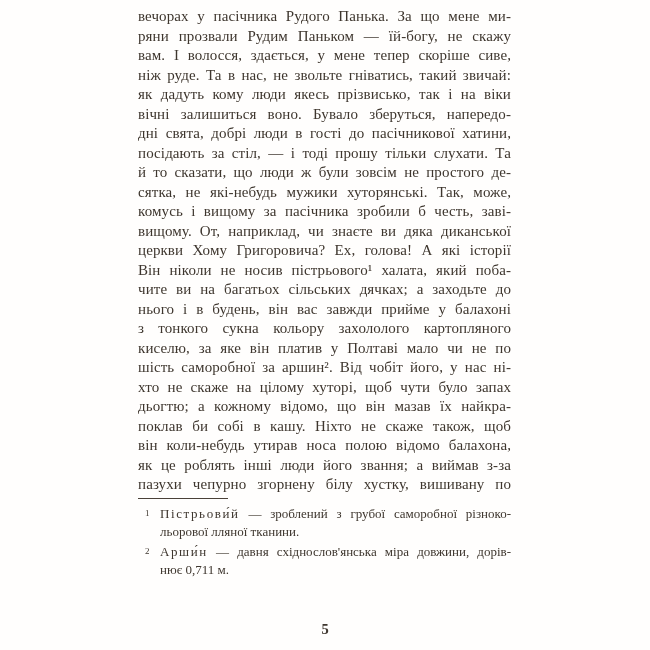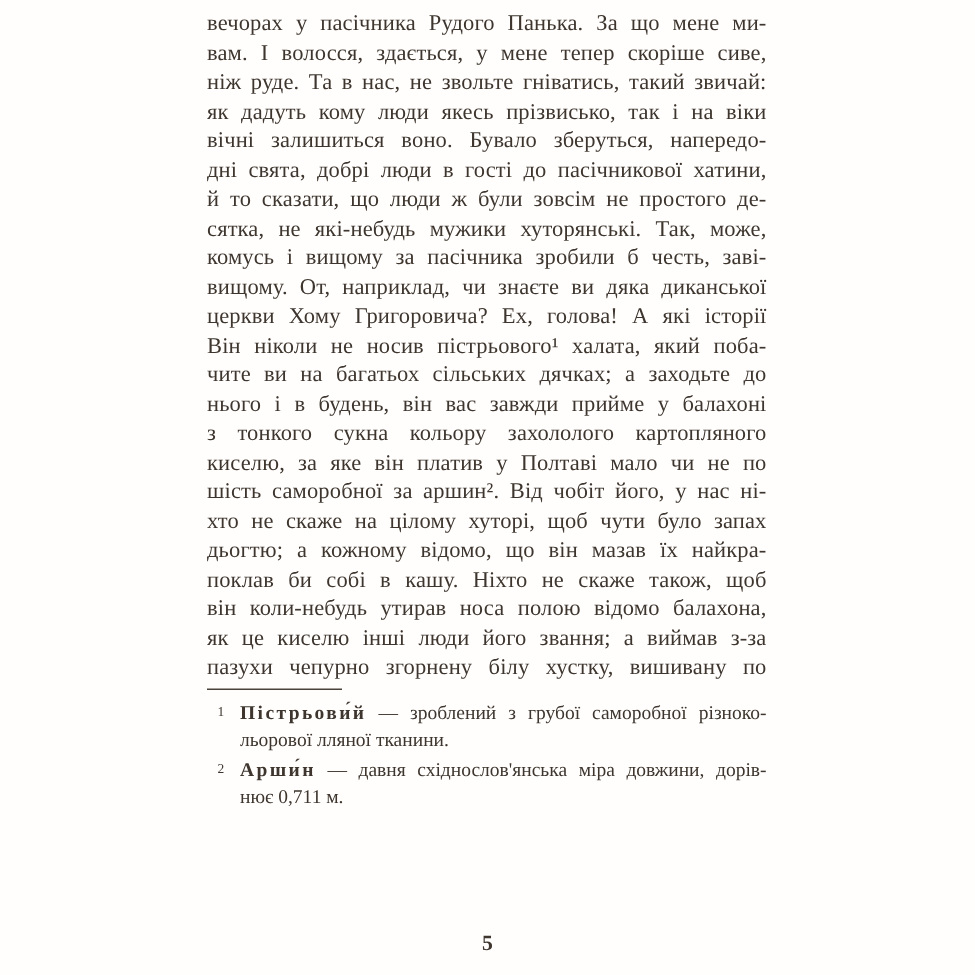--- a/index.html
+++ b/index.html
@@ -52,60 +52,62 @@
   .fn-marker {
     position: absolute;
     left: 7px;
     top: -1px;
     font-size: 9px;
   }
   .fn-line-just {
     text-align: justify;
     text-align-last: justify;
   }
-  .fn-term { letter-spacing: 1.6px; font-weight: bold; }
+  .fn-term { letter-spacing: 1.6px; }
   .page-number {
     position: absolute;
     top: 621px;
     left: 0;
     width: 650px;
     text-align: center;
     font-size: 14.5px;
     font-weight: bold;
   }
 </style>
 </head>
 <body>
 
 <div class="page">
   <div class="text-block">
 
     <div class="body-text">
         <div class="body-line">вечорах у пасічника Рудого Панька. За що мене ми-</div>
+        <div class="body-line">ряни прозвали Рудим Паньком — їй-богу, не скажу</div>
         <div class="body-line">вам. І волосся, здається, у мене тепер скоріше сиве,</div>
         <div class="body-line">ніж руде. Та в нас, не звольте гніватись, такий звичай:</div>
         <div class="body-line">як дадуть кому люди якесь прізвисько, так і на віки</div>
         <div class="body-line">вічні залишиться воно. Бувало зберуться, напередо-</div>
         <div class="body-line">дні свята, добрі люди в гості до пасічникової хатини,</div>
+        <div class="body-line">посідають за стіл, — і тоді прошу тільки слухати. Та</div>
         <div class="body-line">й то сказати, що люди ж були зовсім не простого де-</div>
         <div class="body-line">сятка, не які-небудь мужики хуторянські. Так, може,</div>
         <div class="body-line">комусь і вищому за пасічника зробили б честь, заві-</div>
         <div class="body-line">вищому. От, наприклад, чи знаєте ви дяка диканської</div>
         <div class="body-line">церкви Хому Григоровича? Ех, голова! А які історії</div>
         <div class="body-line">Він ніколи не носив пістрьового¹ халата, який поба-</div>
         <div class="body-line">чите ви на багатьох сільських дячках; а заходьте до</div>
         <div class="body-line">нього і в будень, він вас завжди прийме у балахоні</div>
         <div class="body-line">з тонкого сукна кольору захололого картопляного</div>
         <div class="body-line">киселю, за яке він платив у Полтаві мало чи не по</div>
         <div class="body-line">шість саморобної за аршин². Від чобіт його, у нас ні-</div>
         <div class="body-line">хто не скаже на цілому хуторі, щоб чути було запах</div>
         <div class="body-line">дьогтю; а кожному відомо, що він мазав їх найкра-</div>
         <div class="body-line">поклав би собі в кашу. Ніхто не скаже також, щоб</div>
         <div class="body-line">він коли-небудь утирав носа полою відомо балахона,</div>
-        <div class="body-line">як це киселю інші люди його звання; а виймав з-за</div>
+        <div class="body-line">як це роблять інші люди його звання; а виймав з-за</div>
         <div class="body-line">пазухи чепурно згорнену білу хустку, вишивану по</div>
       </div>
 
     <div class="fn-rule"></div>
 
     <div class="footnote">
       <span class="fn-marker">1</span>
       <div class="fn-line-just"><span class="fn-term">Пістрьови́й</span><span> — зроблений з грубої саморобної різноко-</span></div>
       <div>льорової лляної тканини.</div>
     </div>

